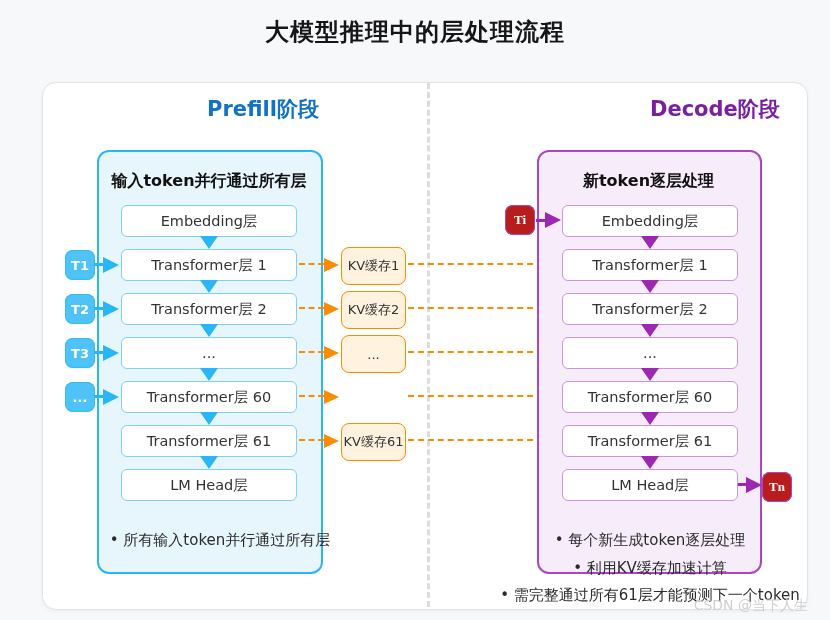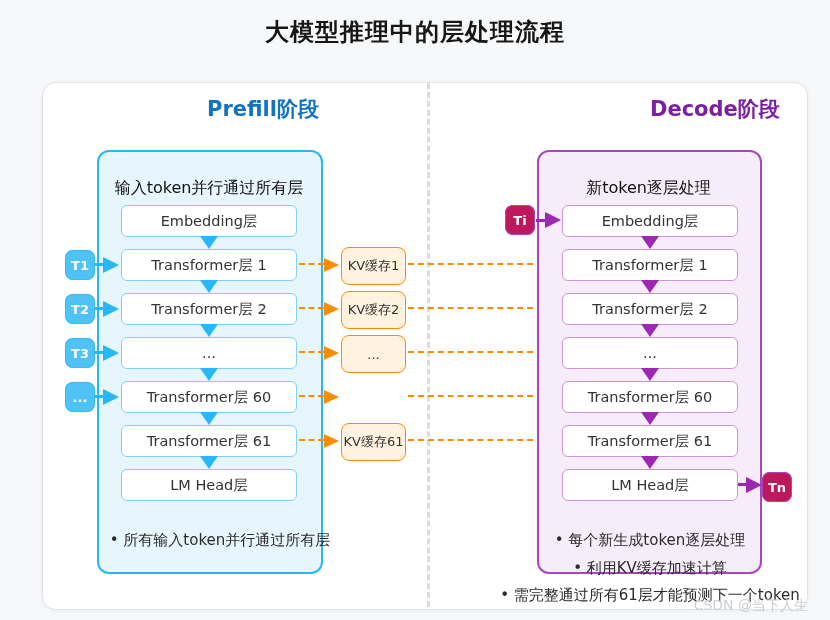--- a/index.html
+++ b/index.html
@@ -26,21 +26,21 @@
 
   .pbox {
     position:absolute; left:97px; top:150px; width:222px; height:420px;
     background:#e7f5fd; border:2px solid #29b6f6; border-radius:12px;
   }
   .dbox {
     position:absolute; left:537px; top:150px; width:221px; height:420px;
     background:#f7ecfa; border:2px solid #ab47bc; border-radius:12px;
   }
   .box-title {
-    position:absolute; top:178px; font-size:16px; font-weight:normal; color:#111;
+    position:absolute; top:171px; font-size:16px; font-weight:bold; color:#111;
     text-align:center; white-space:nowrap;
   }
   .pbox-title { left:97px; width:224px; }
   .dbox-title { left:537px; width:223px; }
 
   .layer {
     position:absolute; height:30px; line-height:30px; text-align:center;
     background:#ffffff; border-radius:6px; font-size:14.5px; color:#333;
   }
   .layer-l { left:121px; width:174px; border:1px solid #7fd0f5; }
@@ -50,21 +50,21 @@
     border-left:9px solid transparent; border-right:9px solid transparent; }
   .down-l { left:200px; border-top:13px solid #29b6f6; }
   .down-r { left:641px; border-top:13px solid #9c27b0; }
 
   .token {
     position:absolute; width:30px; height:30px; border-radius:8px;
     color:#fff; font-weight:bold; font-size:13px;
     display:flex; align-items:center; justify-content:center;
   }
   .token-cyan { left:65px; background:#4fc3f7; box-shadow:0 0 0 1px #35bdf2 inset; }
-  .token-purple { background:#be185d; box-shadow:0 0 0 1px #ab47bc inset; }
+  .token-purple { background:#b91c1c; box-shadow:0 0 0 1px #ab47bc inset;font-family:Liberation Serif, serif; }
 
   .stem { position:absolute; height:3px; }
   .stem-cyan { left:94px; width:10px; background:#29b6f6; }
   .head { position:absolute; width:0; height:0;
     border-top:8px solid transparent; border-bottom:8px solid transparent; }
   .head-cyan { left:103px; border-left:16px solid #29b6f6; }
 
   .kv {
     position:absolute; left:341px; width:63px; height:36px;
     background:#fff3e0; border:1.5px solid #fb8c00; border-radius:8px;

